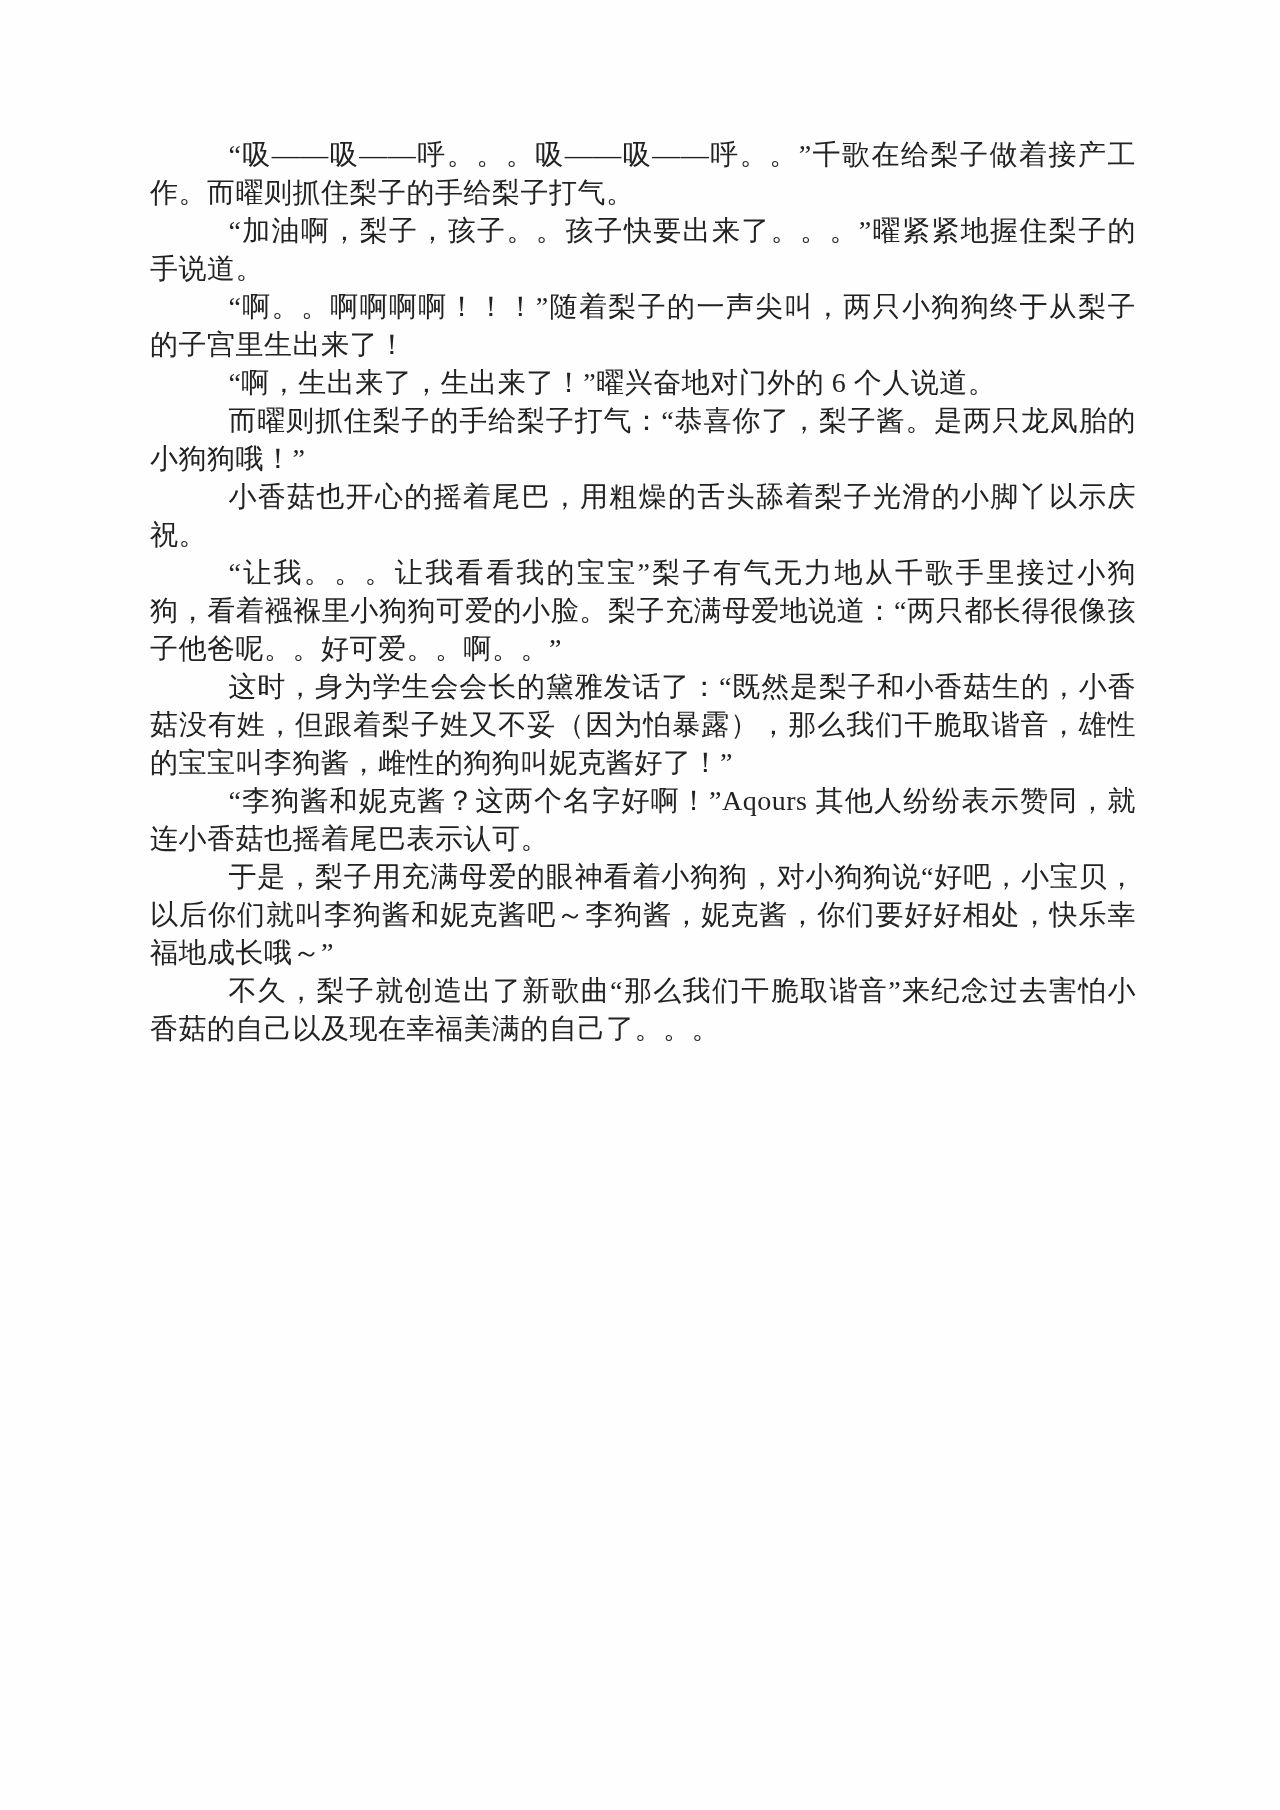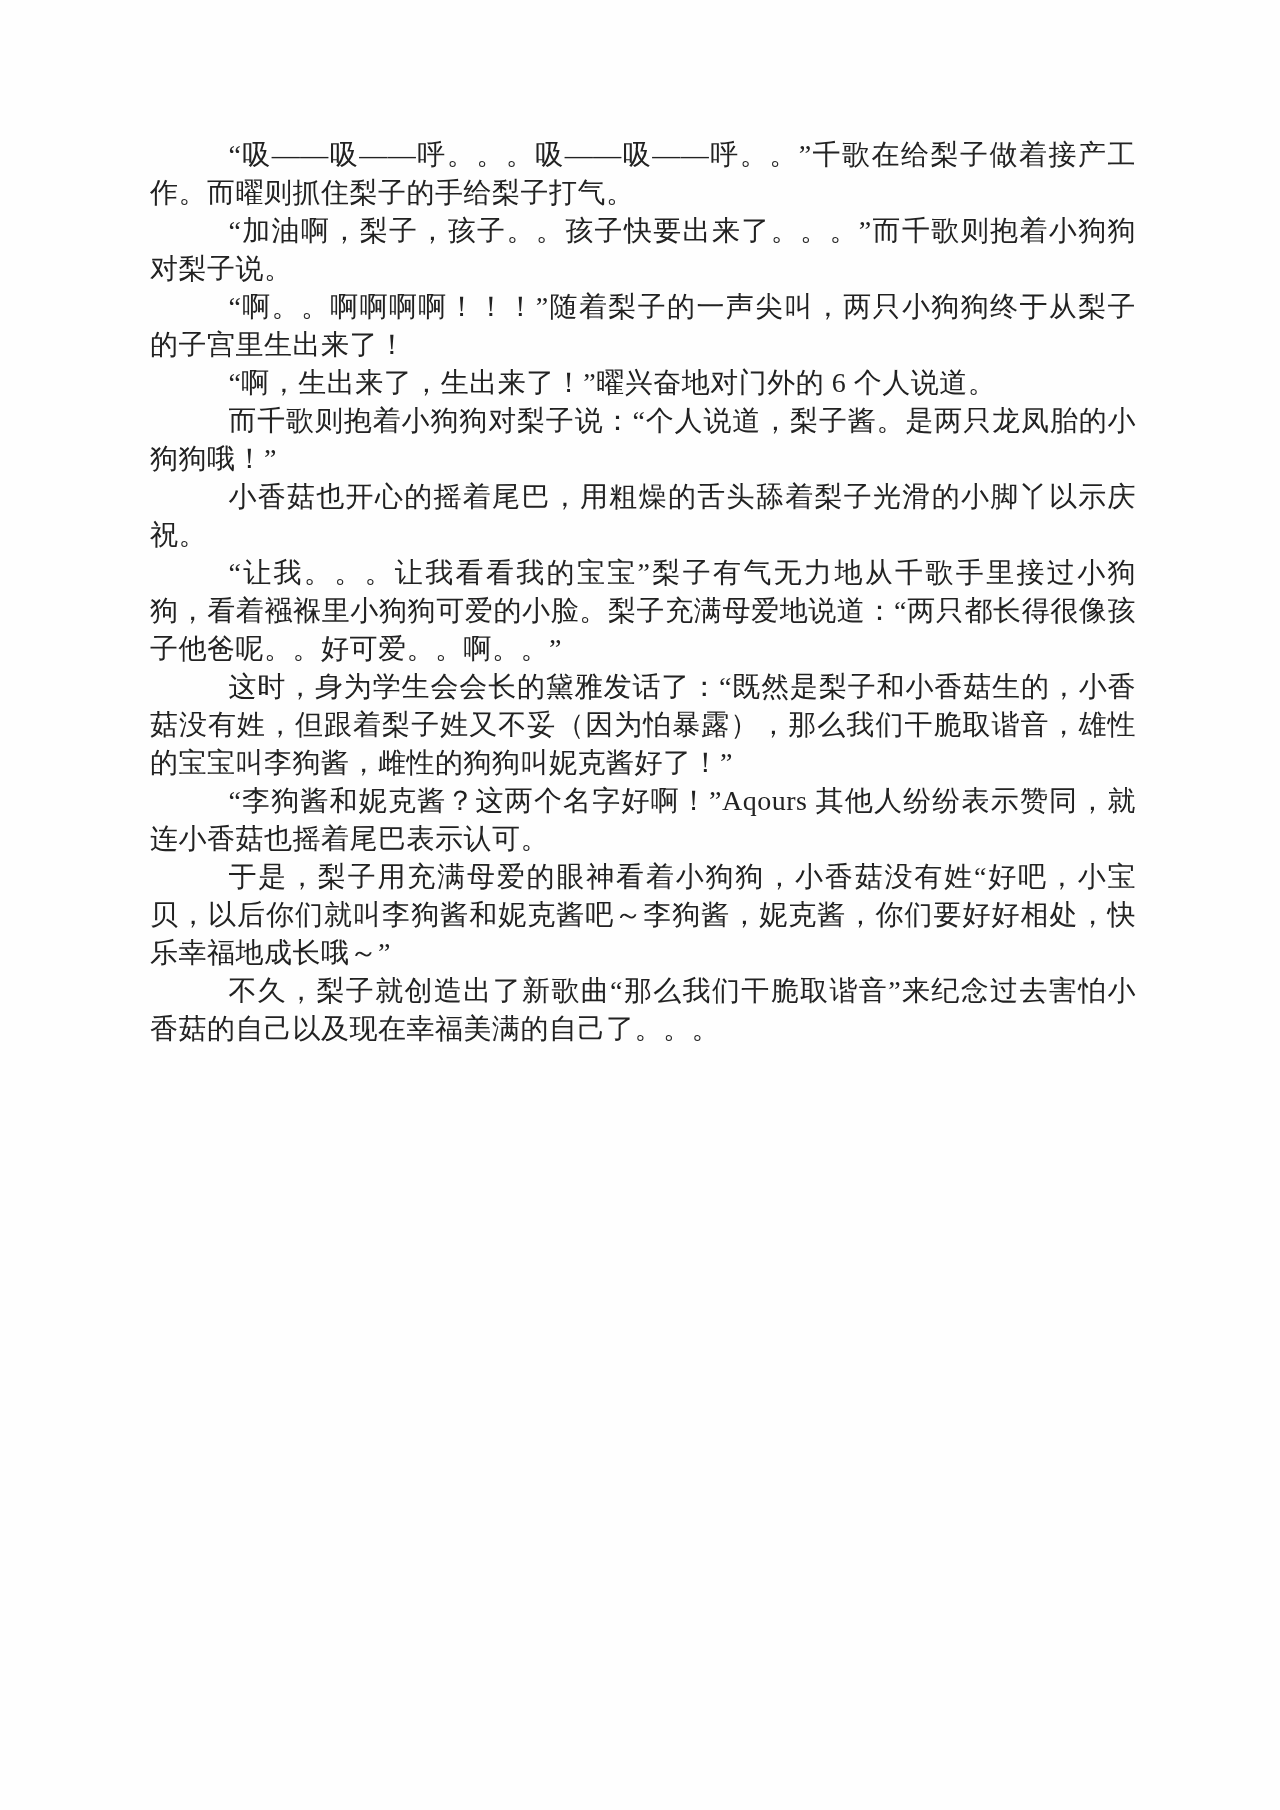--- a/index.html
+++ b/index.html
@@ -35,24 +35,24 @@
     padding: 0;
     text-indent: 2.8em;
   }
 </style>
 </head>
 <body>
 
 <div class="page">
   <div class="text-block">
     <p>“吸——吸——呼。。。吸——吸——呼。。”千歌在给梨子做着接产工作。而曜则抓住梨子的手给梨子打气。</p>
-    <p>“加油啊，梨子，孩子。。孩子快要出来了。。。”而千歌则抱着小狗狗对梨子说。</p>
+    <p>“加油啊，梨子，孩子。。孩子快要出来了。。。”曜紧紧地握住梨子的手说道。</p>
     <p>“啊。。啊啊啊啊！！！”随着梨子的一声尖叫，两只小狗狗终于从梨子的子宫里生出来了！</p>
     <p>“啊，生出来了，生出来了！”曜兴奋地对门外的 6 个人说道。</p>
-    <p>而千歌则抱着小狗狗对梨子说：“个人说道，梨子酱。是两只龙凤胎的小狗狗哦！”</p>
+    <p>而曜则抓住梨子的手给梨子打气：“恭喜你了，梨子酱。是两只龙凤胎的小狗狗哦！”</p>
     <p>小香菇也开心的摇着尾巴，用粗燥的舌头舔着梨子光滑的小脚丫以示庆祝。</p>
     <p>“让我。。。让我看看我的宝宝”梨子有气无力地从千歌手里接过小狗狗，看着襁褓里小狗狗可爱的小脸。梨子充满母爱地说道：“两只都长得很像孩子他爸呢。。好可爱。。啊。。”</p>
     <p>这时，身为学生会会长的黛雅发话了：“既然是梨子和小香菇生的，小香菇没有姓，但跟着梨子姓又不妥（因为怕暴露），那么我们干脆取谐音，雄性的宝宝叫李狗酱，雌性的狗狗叫妮克酱好了！”</p>
     <p>“李狗酱和妮克酱？这两个名字好啊！”Aqours 其他人纷纷表示赞同，就连小香菇也摇着尾巴表示认可。</p>
-    <p>于是，梨子用充满母爱的眼神看着小狗狗，小香菇没有姓“好吧，小宝贝，以后你们就叫李狗酱和妮克酱吧～李狗酱，妮克酱，你们要好好相处，快乐幸福地成长哦～”</p>
+    <p>于是，梨子用充满母爱的眼神看着小狗狗，对小狗狗说“好吧，小宝贝，以后你们就叫李狗酱和妮克酱吧～李狗酱，妮克酱，你们要好好相处，快乐幸福地成长哦～”</p>
     <p>不久，梨子就创造出了新歌曲“那么我们干脆取谐音”来纪念过去害怕小香菇的自己以及现在幸福美满的自己了。。。</p>
   </div>
 </div>
 
 </body></html>

